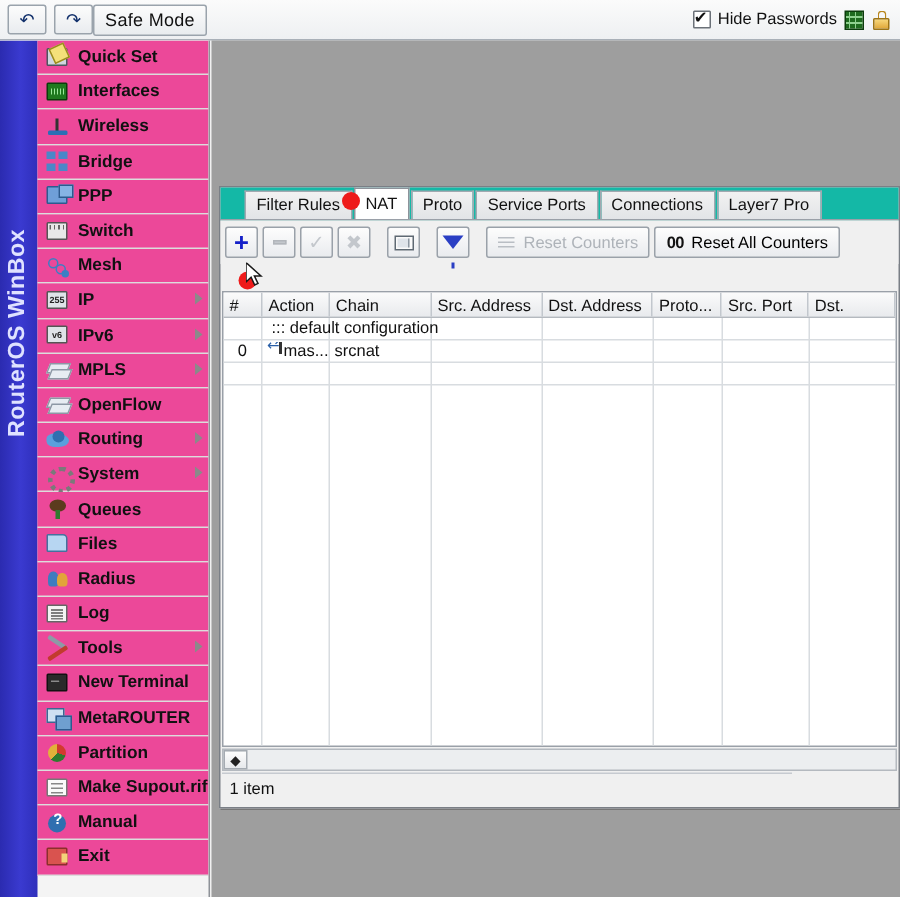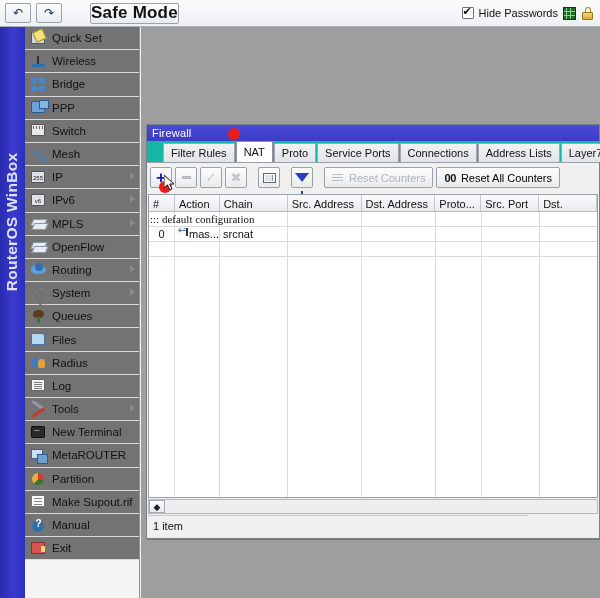--- a/index.html
+++ b/index.html
@@ -30,24 +30,23 @@
     margin-left: 5px;
     background: linear-gradient(#fcfcfc,#e9ecef);
     border: 1px solid #9aa3ac;
     border-radius: 2px;
     display: flex; align-items: center; justify-content: center;
     font-size: 12px; color: #12306b;
     cursor: default;
   }
   .tb-btn.safemode {
     min-width: 76px; height: 21px;
-    margin-left: 28px;
-    font-size: 17px; color: #111;
+    margin-left: 0;
+    font-size: 12px; color: #111;
     letter-spacing: .2px;
-    font-weight: bold;
   }
   .topbar-right {
     margin-left: auto; display: flex; align-items: center;
     gap: 5px; padding-right: 6px;
   }
   .chk {
     width: 12px; height: 12px; background: #fff;
     border: 1px solid #6b7178; border-radius: 1px;
     position: relative;
   }
@@ -111,24 +110,25 @@
   }
   .menu {
     position: absolute; left: 25px; top: 0;
     width: 114px;
   }
   .mi {
     height: 23.2px;
     display: flex; align-items: center;
     padding-left: 5px;
     border-bottom: 1px solid #dcdcdc;
-    background: #737373;
+    background: #ec4899;
     color: #111; font-size: 11.5px;
     cursor: default;
     position: relative;
+    font-weight: bold;
   }
   .mi .ico {
     width: 17px; height: 15px; margin-right: 5px;
     flex: 0 0 17px;
     position: relative;
   }
   .mi .lbl { white-space: nowrap; }
   .mi .arr {
     position: absolute; right: 4px; top: 6px;
     width: 0; height: 0;
@@ -307,21 +307,21 @@
     pointer-events: none;
   }
   .colline { position: absolute; top: 0; bottom: 0; width: 1px; background: #d8dce0; }
   .rowline { position: absolute; left: 0; right: 0; height: 1px; background: #d8dce0; }
   .trow {
     display: flex; height: 14px; align-items: center;
     font-size: 11px; color: #111;
     position: relative; z-index: 1;
   }
   .tcell { padding-left: 4px; white-space: nowrap; overflow: hidden; }
-  .comment-row { color: #111; padding-left: 1px; font-family: Liberation Serif, serif; }
+  .comment-row { color: #111; padding-left: 32px; }
   .nat-ico { display:inline-block; width:11px; height:9px; position:relative; vertical-align:-1px; margin-right:2px; }
   .nat-ico::before { content:"\21C4"; position:absolute; left:0; top:-5px; font-size:10px; color:#2a5fa8; }
   .nat-ico::after { content:""; position:absolute; left:8px; top:0; width:2px; height:8px; background:#333; }
 
   .hscroll {
     position: absolute; left: 1px; top: 374px;
     width: 450px; height: 15px;
     background: #eceef0; border: 1px solid #b4b9bf;
     display: flex; align-items: center;
   }
@@ -379,42 +379,36 @@
         <span class="shackle"></span>
         <span class="body"></span>
       </span>
     </div>
   </div>
 
   <div class="workspace">
 
     <div class="win">
 
-      <div class="win-title">
-        <span>Firewall</span>
-      </div>
 
       <div class="tabs">
         <div class="tab">
             <span>Filter Rules</span>
           </div>
         <div class="tab active">
             <span>NAT</span>
           </div>
         <div class="tab">
             <span>Proto</span>
           </div>
         <div class="tab">
             <span>Service Ports</span>
           </div>
         <div class="tab">
             <span>Connections</span>
-          </div>
-        <div class="tab">
-            <span>Address Lists</span>
           </div>
         <div class="tab">
             <span>Layer7 Pro</span>
           </div>
       </div>
 
       <div class="toolbar">
         <div class="tbtn">
           <span class="plus">+</span>
         </div>
@@ -517,20 +511,26 @@
     <div class="menu">
 
       <div class="mi">
         <span class="ico">
             <span class="ic-box ic-quickset"></span>
           </span>
         <span class="lbl">Quick Set</span>
       </div>
       <div class="mi">
         <span class="ico">
+            <span class="ic-box ic-if"></span>
+          </span>
+        <span class="lbl">Interfaces</span>
+      </div>
+      <div class="mi">
+        <span class="ico">
             <span class="ic-box ic-wireless"></span>
           </span>
         <span class="lbl">Wireless</span>
       </div>
       <div class="mi">
         <span class="ico">
             <span class="ic-box ic-bridge"></span>
           </span>
         <span class="lbl">Bridge</span>
       </div>

